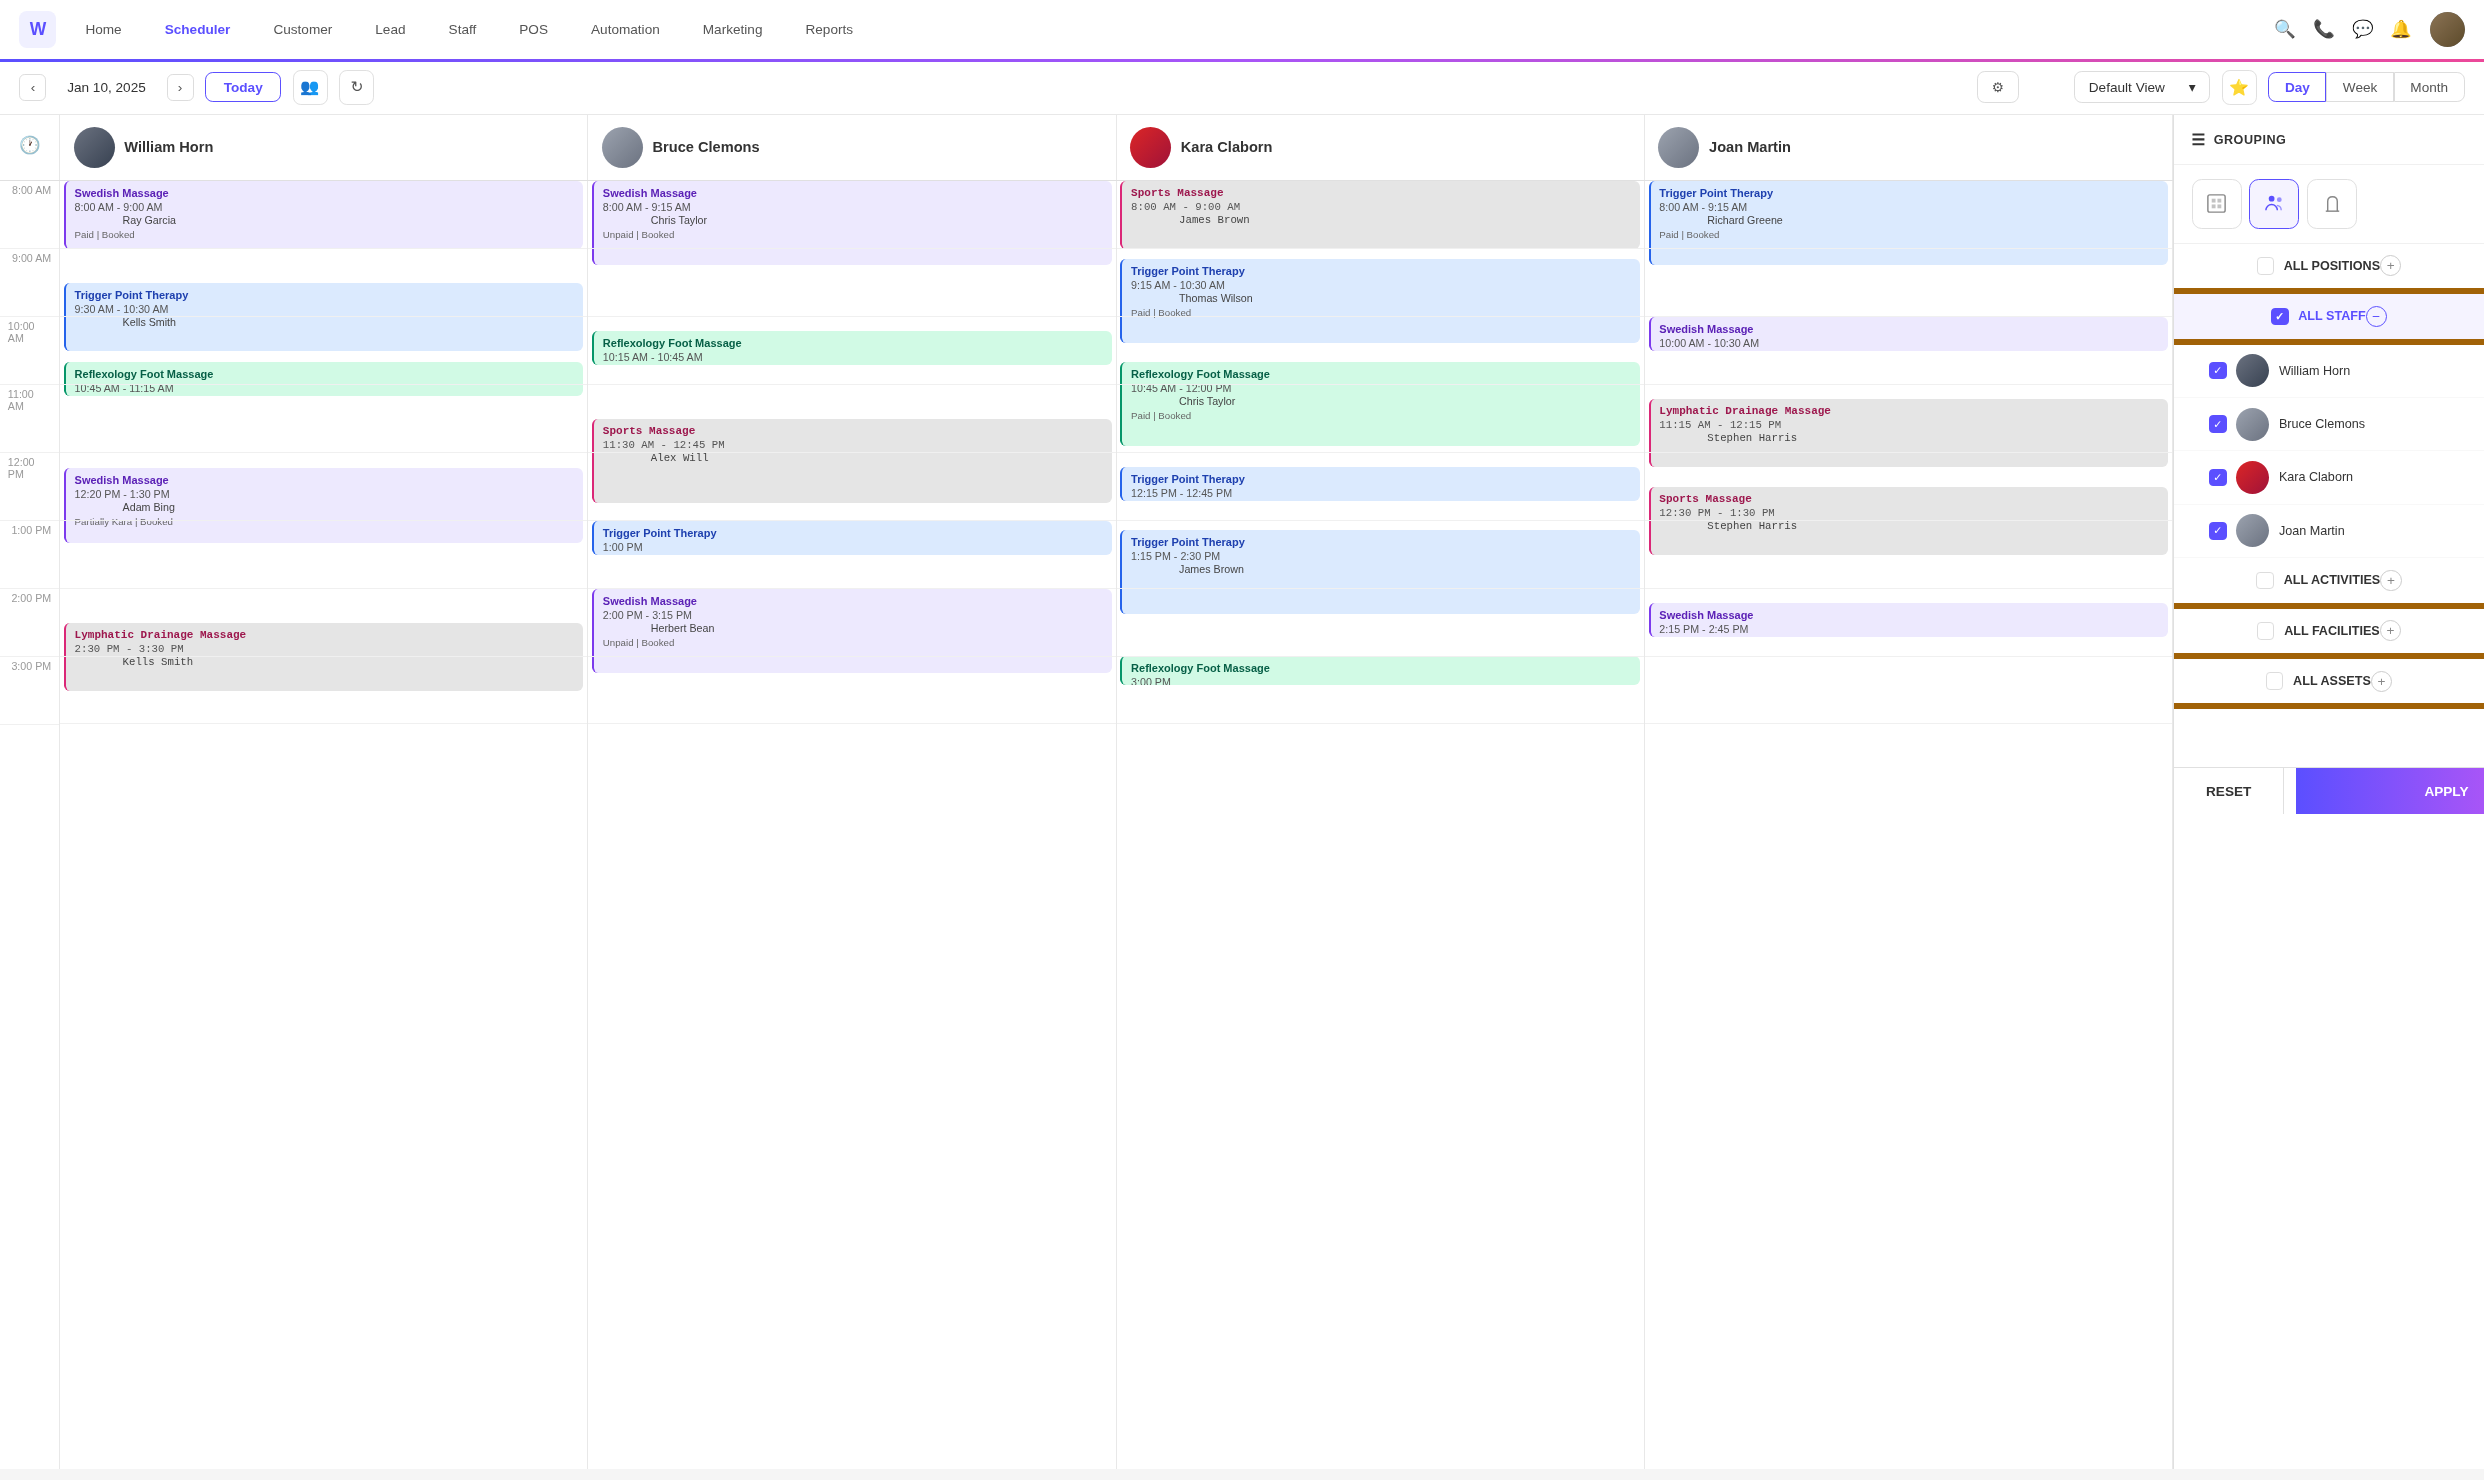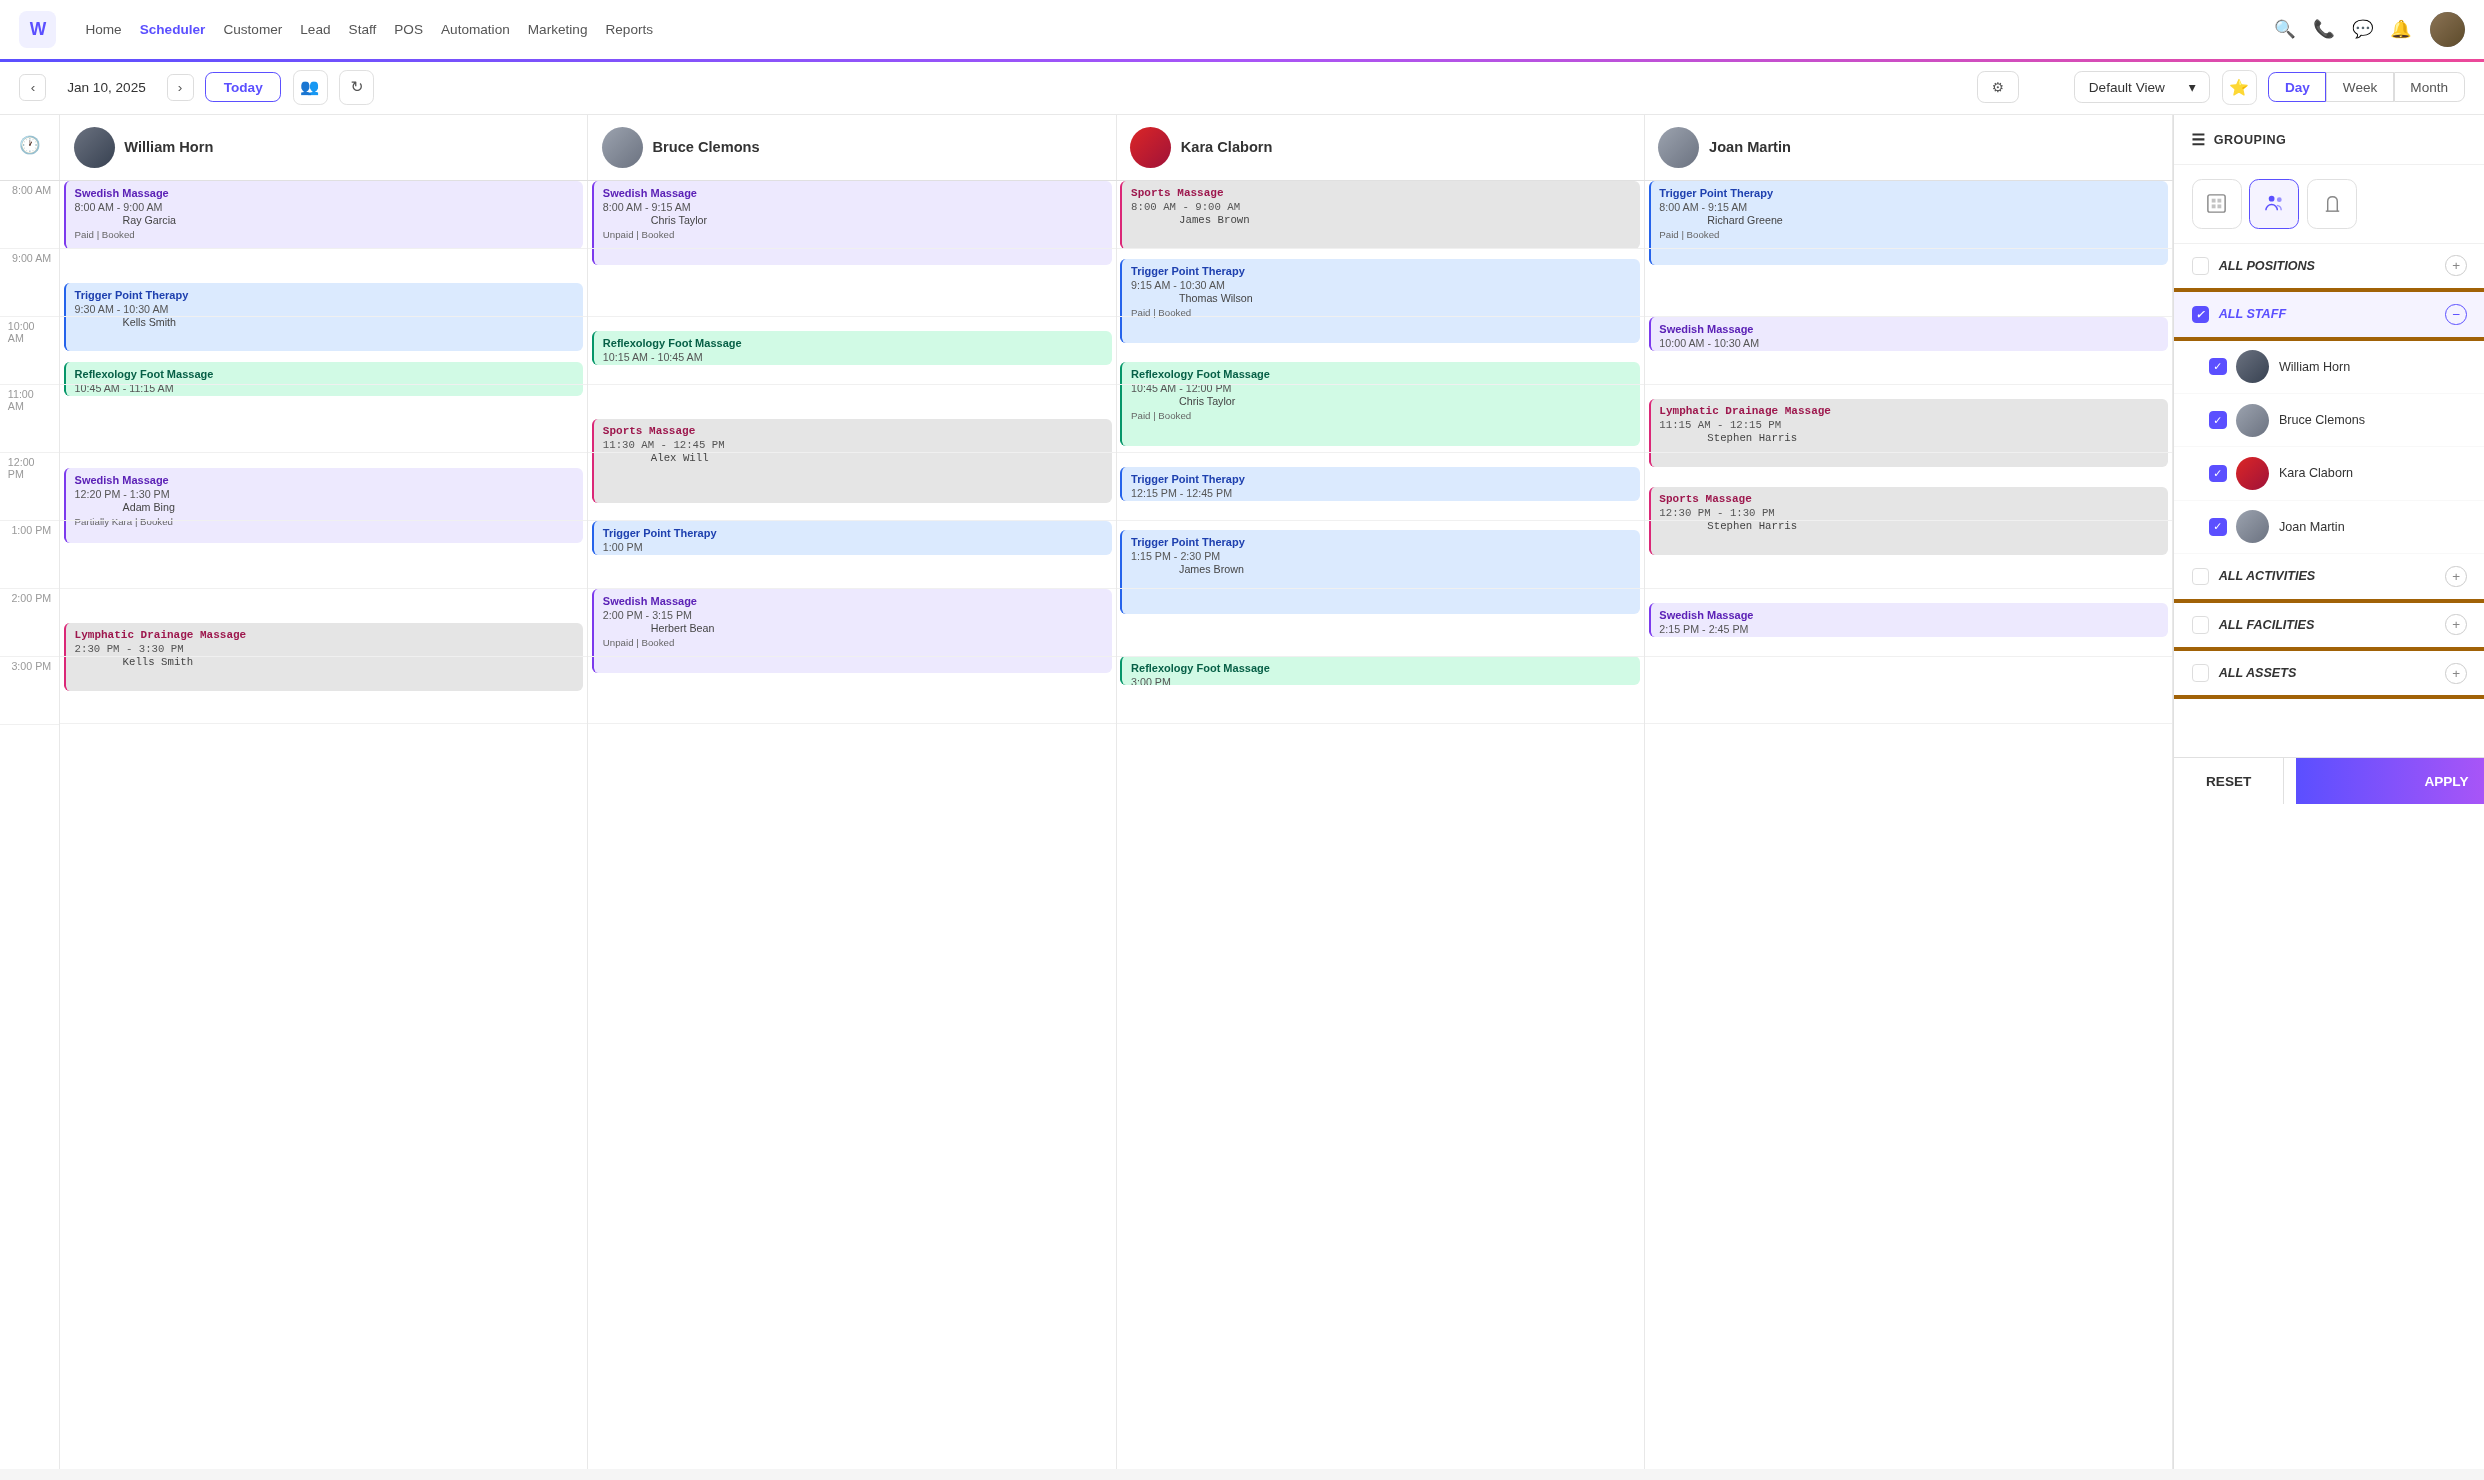--- a/index.html
+++ b/index.html
@@ -9,21 +9,21 @@
     .top-nav {
       display: flex; align-items: center; background: #fff;
       border-bottom: 1.9px solid #e0e0e0; padding: 0 19.4px; height: 60px;
       position: relative; z-index: 100;
     }
     .top-nav::after {
       content: ''; position: absolute; bottom: -2.9px; left: 0; right: 0;
       height: 2.9px; background: linear-gradient(90deg, #5b4fff 0%, #a855f7 50%, #ec4899 100%);
     }
     .logo { width: 37px; height: 37px; background: #f0f0ff; border-radius: 7.8px; display: flex; align-items: center; justify-content: center; margin-right: 29px; font-weight: 900; color: #5b4fff; font-size: 17.5px; }
-    .nav-items { display: flex; gap: 18px; align-items: center; }
+    .nav-items { display: flex; gap: 43px; align-items: center; }
     .nav-item { font-size: 13.6px; color: #555; cursor: pointer; font-weight: 500; }
     .nav-item.active { color: #5b4fff; font-weight: 700; }
     .nav-right { margin-left: auto; display: flex; align-items: center; gap: 17.5px; }
     .nav-icon { width: 21.3px; height: 21.3px; cursor: pointer; color: #555; font-size: 17.5px; }
     .avatar { width: 35px; height: 35px; border-radius: 50%; background: #888; overflow: hidden; }
     .avatar-img { width: 100%; height: 100%; object-fit: cover; background: linear-gradient(135deg, #888 0%, #555 100%); }
 
     
     .toolbar {
       display: flex; align-items: center; background: #fff;
@@ -73,21 +73,21 @@
     .card-blue { background: #dbeafe; border-left: 2.9px solid #2563eb; }
     .card-blue .appt-title { color: #1e40af; }
 
     
     .right-panel { width: 311px; min-width: 311px; background: #fff; border-left: 1px solid #e0e0e0; overflow-y: auto; }
     .grouping-header { padding: 15.5px 17.5px; font-size: 12.6px; font-weight: 700; color: #333; letter-spacing: 0.5px; display: flex; align-items: center; gap: 7.8px; border-bottom: 1px solid #f0f0f0; }
     .grouping-icons { display: flex; gap: 7.8px; padding: 13.6px 17.5px; border-bottom: 1px solid #f0f0f0; }
     .group-icon-btn { width: 50px; height: 50px; border: 1.9px solid #e0e0e0; border-radius: 9.7px; display: flex; align-items: center; justify-content: center; cursor: pointer; font-size: 19.4px; color: #888; }
     .group-icon-btn.active { border-color: #5b4fff; background: #f5f3ff; color: #5b4fff; }
 
-    .section-row { display: flex; align-items: center; justify-content: space-between; padding: 11.6px 17.5px; cursor: pointer; border-bottom: 4px solid #a16207; font-style: italic; }
+    .section-row { display: flex; align-items: center; justify-content: center; padding: 11.6px 17.5px; cursor: pointer; border-bottom: 6px solid #a16207; }
     .section-label { font-size: 12.6px; font-weight: 600; color: #333; display: flex; align-items: center; gap: 9.7px; }
     .checkbox { width: 17.5px; height: 17.5px; border: 1.9px solid #ddd; border-radius: 3.9px; display: flex; align-items: center; justify-content: center; }
     .checkbox.checked { background: #5b4fff; border-color: #5b4fff; color: #fff; font-size: 10.7px; }
     .add-btn { width: 21.3px; height: 21.3px; border: 1px solid #ccc; border-radius: 50%; display: flex; align-items: center; justify-content: center; font-size: 13.6px; color: #888; }
     .minus-btn { width: 21.3px; height: 21.3px; border: 1.9px solid #5b4fff; border-radius: 50%; display: flex; align-items: center; justify-content: center; font-size: 13.6px; color: #5b4fff; }
 
     .staff-row { display: flex; align-items: center; gap: 9.7px; padding: 9.7px 17.5px 9.7px 35px; border-bottom: 1px solid #f8f8f8; }
     .staff-row-avatar { width: 33px; height: 33px; border-radius: 50%; background: #ccc; overflow: hidden; }
     .staff-row-name { font-size: 12.6px; color: #333; flex: 1; }
 

